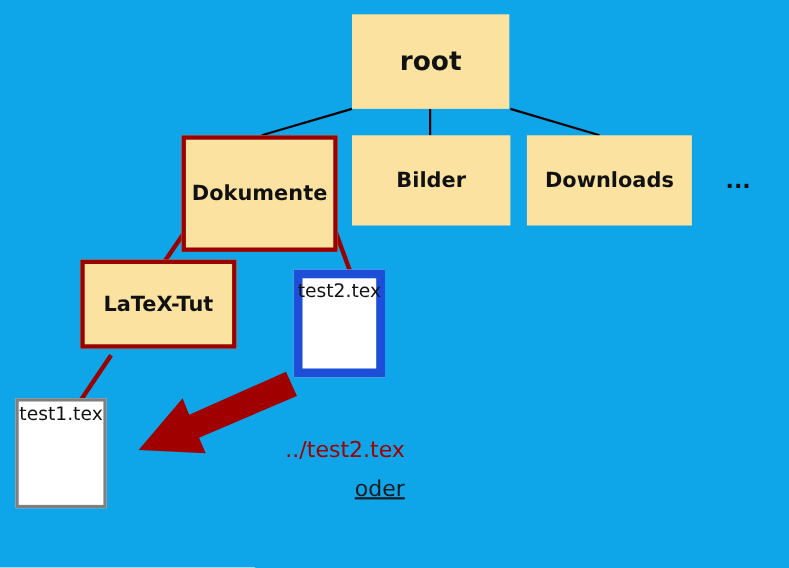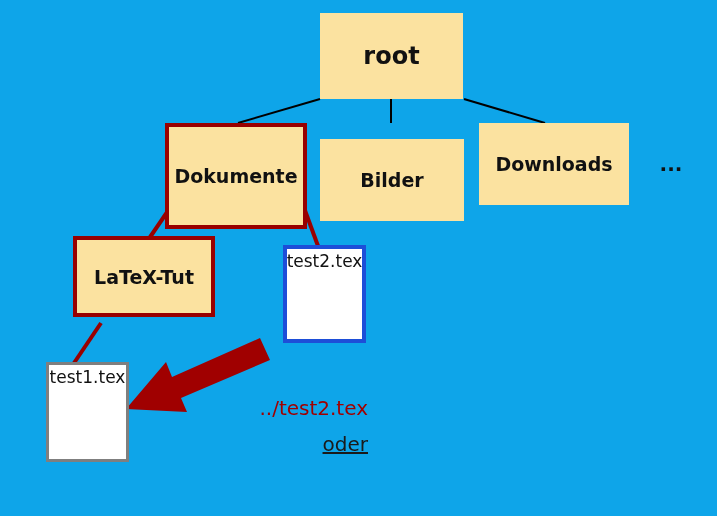--- a/index.html
+++ b/index.html
@@ -36,21 +36,21 @@
     border: 4px solid #990000;
   }
   .file {
     background: #ffffff;
     font-size: 17px;
     font-weight: normal;
     align-items: flex-start;
     justify-content: center;
     padding-top: 2px;
   }
-  .file.red-border { border: 4px solid #1d4ed8; margin-left: 16px; }
+  .file.red-border { border: 8px solid #1d4ed8; }
   .file.gray-border { border: 3px solid #7F7F7F; }
   .ellipsis {
     position: absolute;
     font-weight: bold;
     font-size: 20px;
     color: #111111;
     text-align: center;
   }
   .annotation {
     position: absolute;
@@ -81,38 +81,38 @@
   </svg>
 
   <div class="node folder root-node" style="left:320px; top:13px; width:143px; height:86px;">
     <span>root</span>
   </div>
 
   <div class="node folder highlighted" style="left:165px; top:123px; width:142px; height:106px;">
     <span>Dokumente</span>
   </div>
 
-  <div class="node folder" style="left:320px; top:123px; width:144px; height:82px;margin-top:16px;">
+  <div class="node folder" style="left:320px; top:123px; width:144px; height:82px;">
     <span>Bilder</span>
   </div>
 
   <div class="node folder" style="left:479px; top:123px; width:150px; height:82px;">
     <span>Downloads</span>
   </div>
 
   <div class="ellipsis" style="left:645px; top:152px; width:52px;">...</div>
 
   <div class="node folder highlighted" style="left:73px; top:236px; width:142px; height:81px;">
     <span>LaTeX-Tut</span>
   </div>
 
   <div class="node file red-border" style="left:267px; top:245px; width:83px; height:98px;">
     <span>test2.tex</span>
   </div>
 
-  <div class="node file gray-border" style="left:46px; top:362px; width:83px; height:100px;">
+  <div class="node file gray-border" style="left:14px; top:362px; width:83px; height:100px;">
     <span>test1.tex</span>
   </div>
 
   <div class="annotation red" style="top:396px;">../test2.tex</div>
   <div class="annotation black" style="top:432px;">oder</div>
 
 </div>
 
 </body></html>

